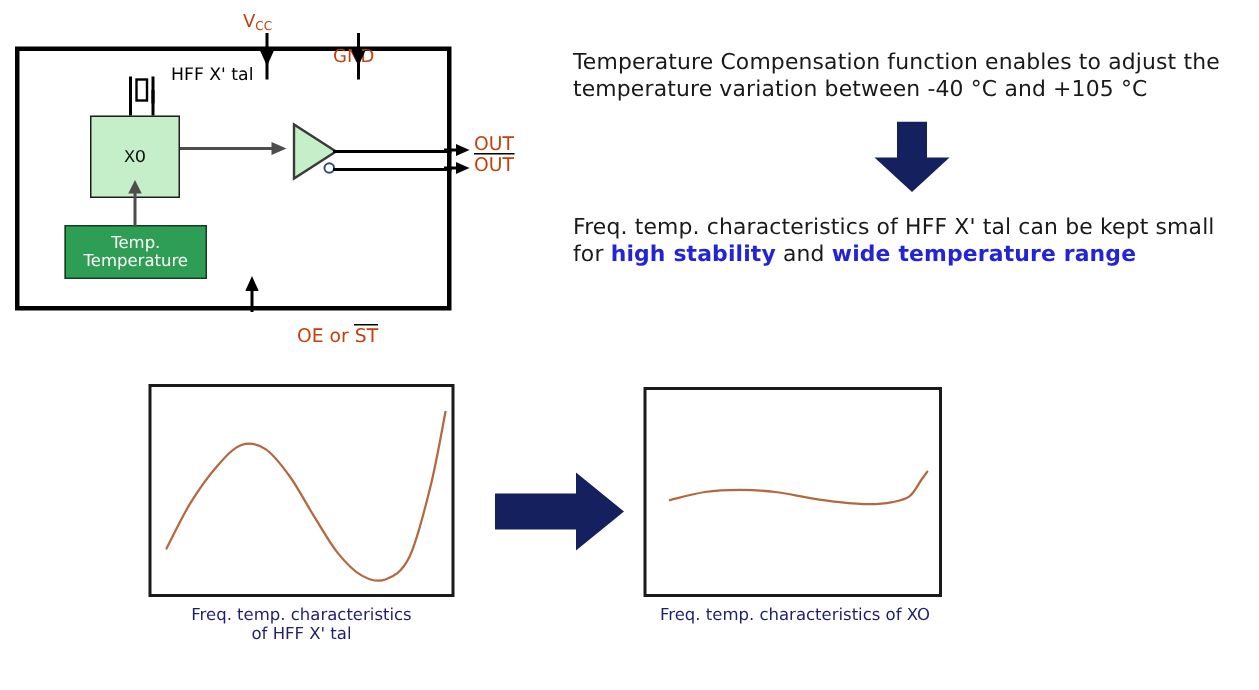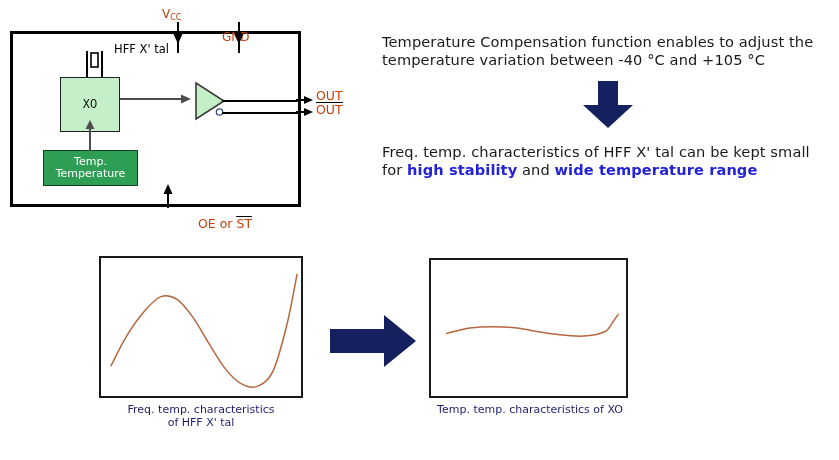--- a/index.html
+++ b/index.html
@@ -190,13 +190,13 @@
   <svg width="88" height="56" viewBox="0 0 88 56">
     <polygon points="0,16 54,16 54,2 86,28 54,54 54,40 0,40" fill="#14215e"></polygon>
   </svg>
 </div>
 
 <div class="chartbox" id="chart-right" style="left:429px;top:258px;width:199px;height:140px;">
   <svg width="195" height="136" viewBox="0 0 100 100" preserveAspectRatio="none">
     <path id="path-chart-1" fill="none" stroke="#b5673f" stroke-width="1.5" stroke-linecap="round" stroke-linejoin="round" vector-effect="non-scaling-stroke" d="M 8.00 54.00 C 10.00 53.33, 16.00 50.83, 20.00 50.00 C 24.00 49.17, 28.00 49.00, 32.00 49.00 C 36.00 49.00, 40.00 49.33, 44.00 50.00 C 48.00 50.67, 52.33 52.17, 56.00 53.00 C 59.67 53.83, 62.67 54.50, 66.00 55.00 C 69.33 55.50, 73.00 56.00, 76.00 56.00 C 79.00 56.00, 81.67 55.67, 84.00 55.00 C 86.33 54.33, 88.33 53.83, 90.00 52.00 C 91.67 50.17, 93.00 46.00, 94.00 44.00 C 95.00 42.00, 95.67 40.67, 96.00 40.00"></path>
   </svg>
 </div>
-<div class="caption" style="left:385px;top:403px;width:290px;">Temp. temp. characteristics of XO</div>
+<div class="caption" style="left:385px;top:403px;width:290px;">Freq. temp. characteristics of XO</div>
 
 </body></html>

